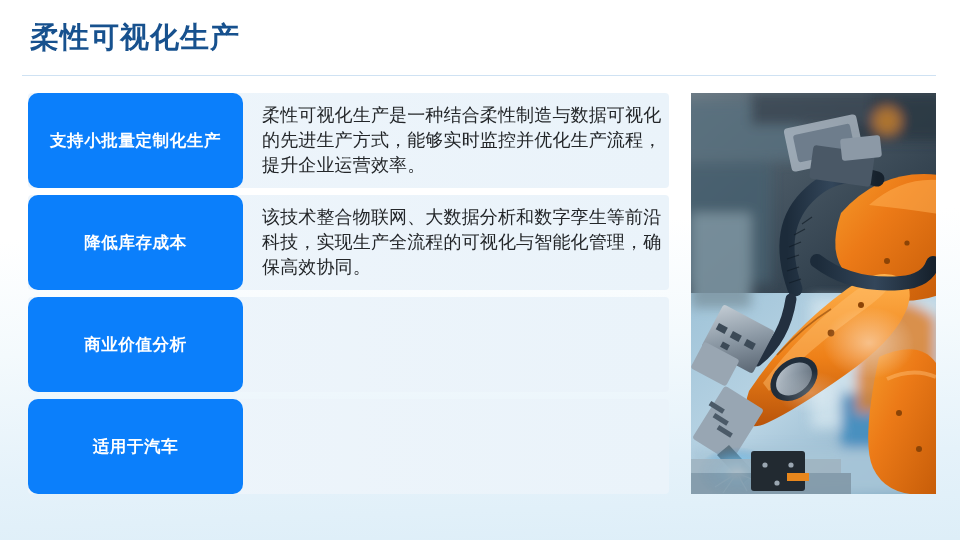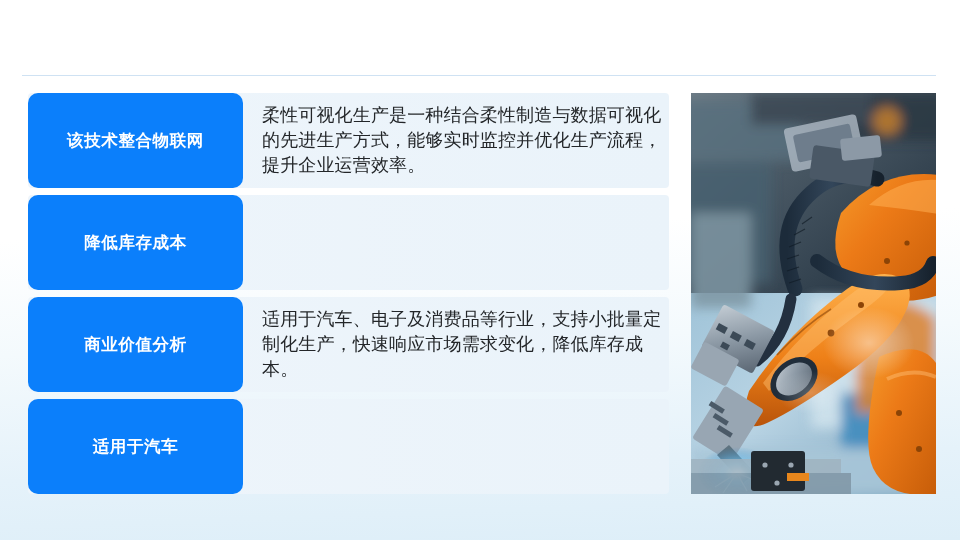--- a/index.html
+++ b/index.html
@@ -98,37 +98,38 @@
     overflow: hidden;
     background: #2b3a46;
   }
   .photo svg { display: block; }
 </style>
 </head>
 <body>
 
 <div class="slide">
 
+  <div class="page-title">柔性可视化生产</div>
 
   <div class="title-divider"></div>
 
   <div class="cards">
 
     <div class="card">
-      <div class="card-label">该技术整合物联网</div>
+      <div class="card-label">支持小批量定制化生产</div>
       <div class="card-desc">柔性可视化生产是一种结合柔性制造与数据可视化的先进生产方式，能够实时监控并优化生产流程，提升企业运营效率。</div>
     </div>
 
     <div class="card">
       <div class="card-label">降低库存成本</div>
+      <div class="card-desc">该技术整合物联网、大数据分析和数字孪生等前沿科技，实现生产全流程的可视化与智能化管理，确保高效协同。</div>
     </div>
 
     <div class="card">
       <div class="card-label">商业价值分析</div>
-      <div class="card-desc">适用于汽车、电子及消费品等行业，支持小批量定制化生产，快速响应市场需求变化，降低库存成本。</div>
     </div>
 
     <div class="card">
       <div class="card-label">适用于汽车</div>
     </div>
 
   </div>
 
   <div class="photo">
     <svg width="245" height="401" viewBox="0 0 245 401" xmlns="http://www.w3.org/2000/svg">

